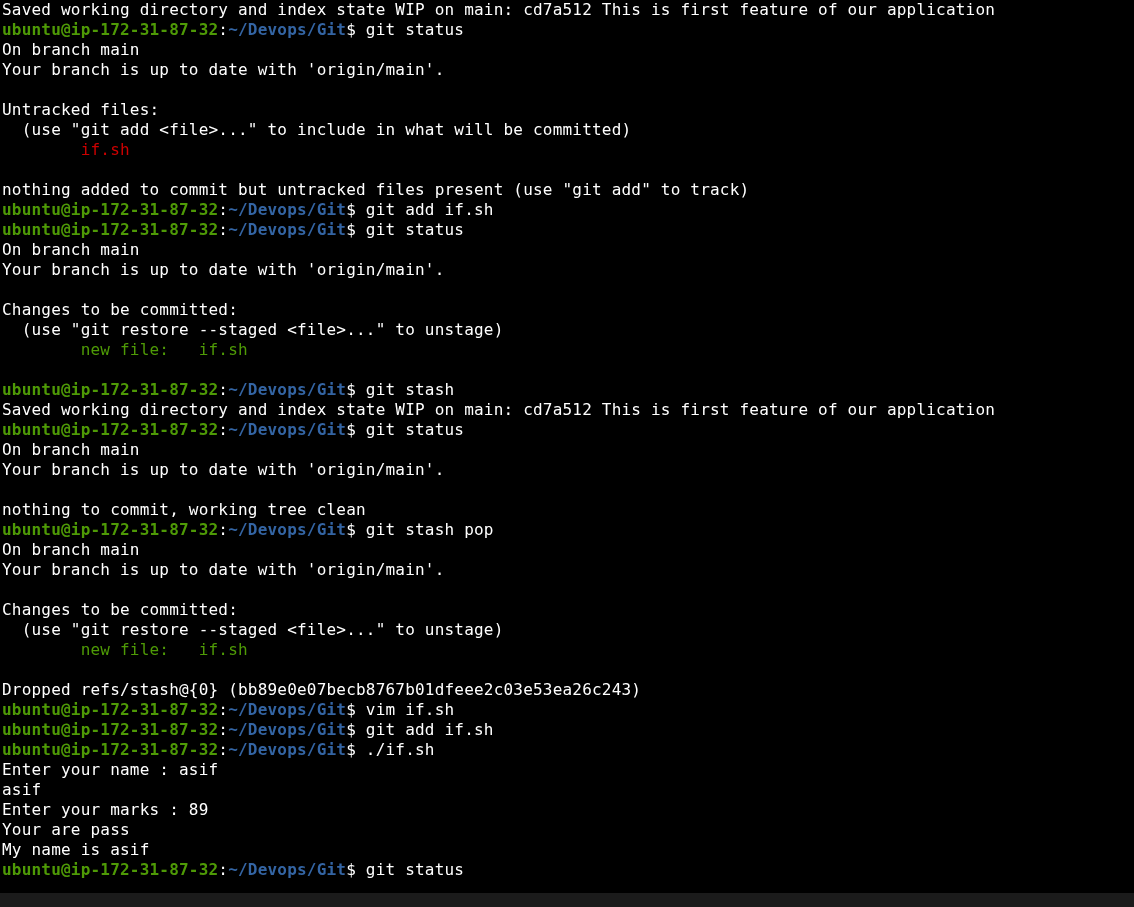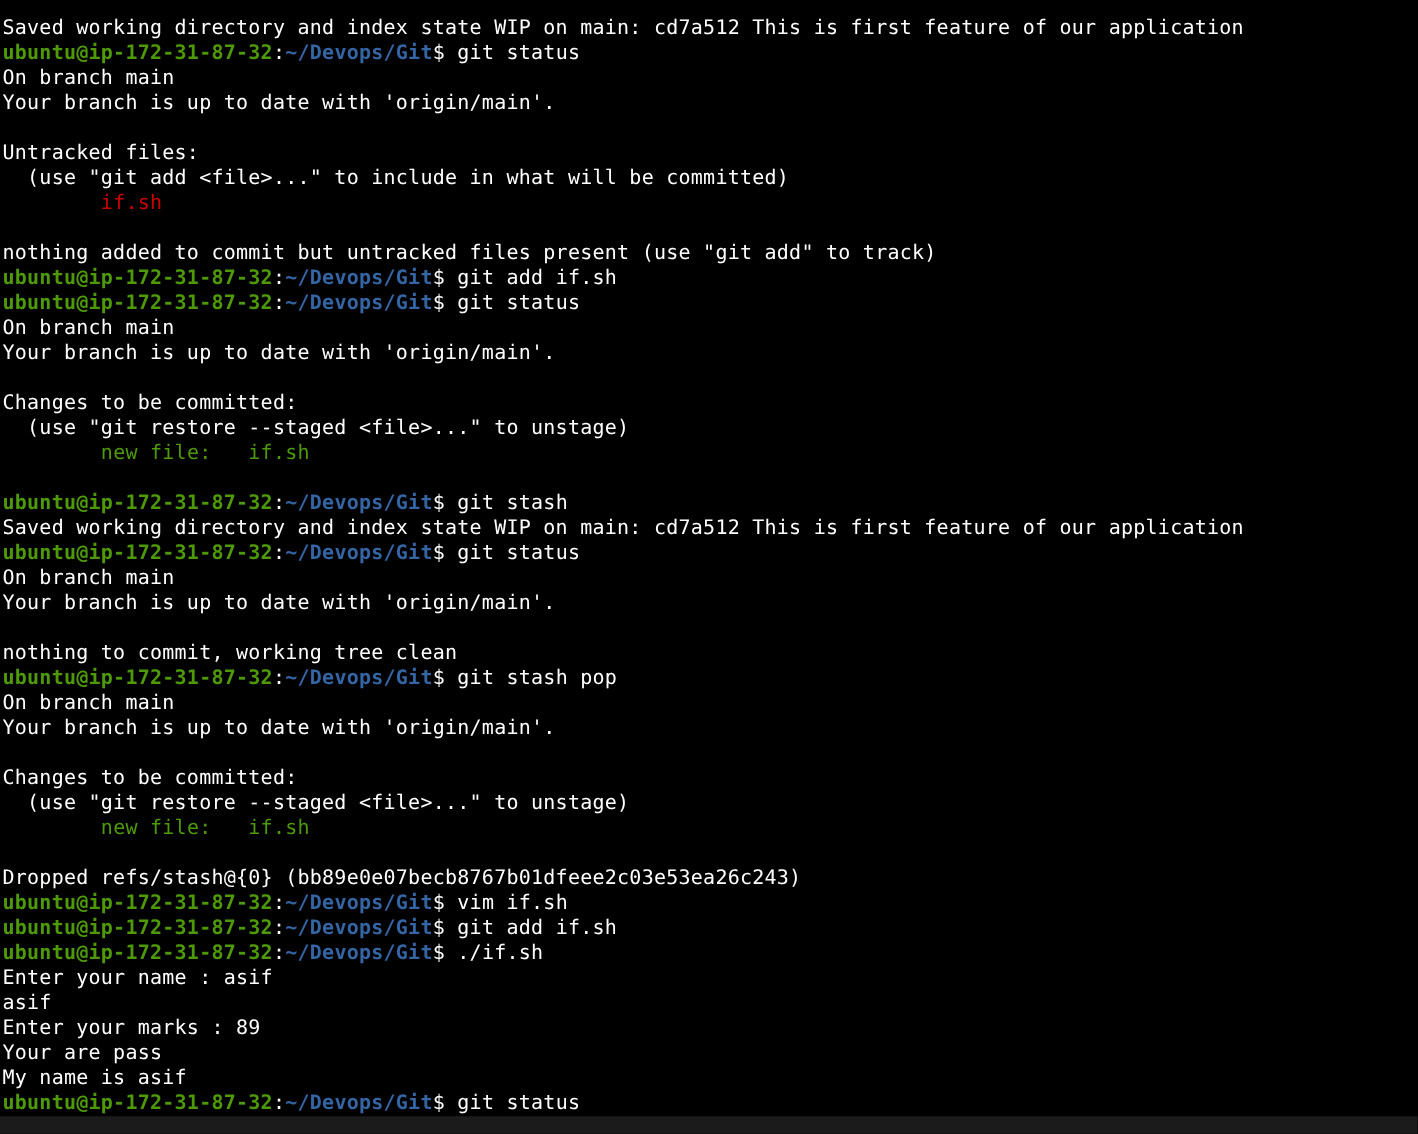--- a/index.html
+++ b/index.html
@@ -10,21 +10,21 @@
     height: 907px;
     overflow: hidden;
   }
   .terminal {
     font-family: "DejaVu Sans Mono", "Liberation Mono", "Consolas", monospace;
     font-size: 16px;
     line-height: 20px;
     color: #ffffff;
     background: #000000;
     white-space: pre;
-    padding: 12px 2px;
+    padding: 0 2px;
     letter-spacing: 0.2px;
   }
   .red    { color: #cc0000; }
   .green  { color: #4e9a06; }
   .prompt-user { color: #4e9a06; font-weight: bold; }
   .prompt-path { color: #3465a4; font-weight: bold; }
   .taskbar {
     position: absolute;
     left: 0;
     bottom: 0;

